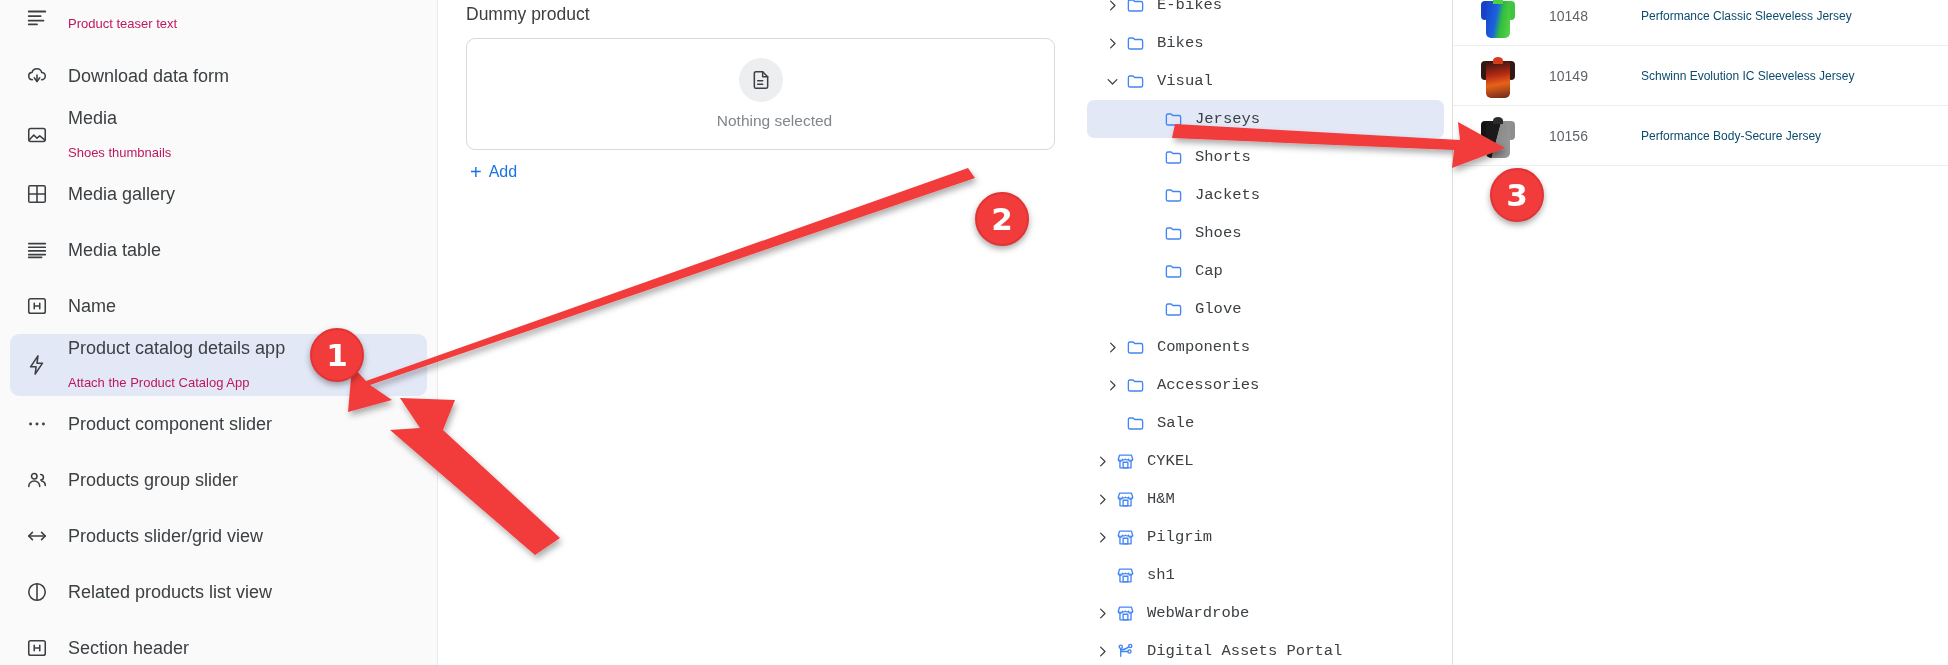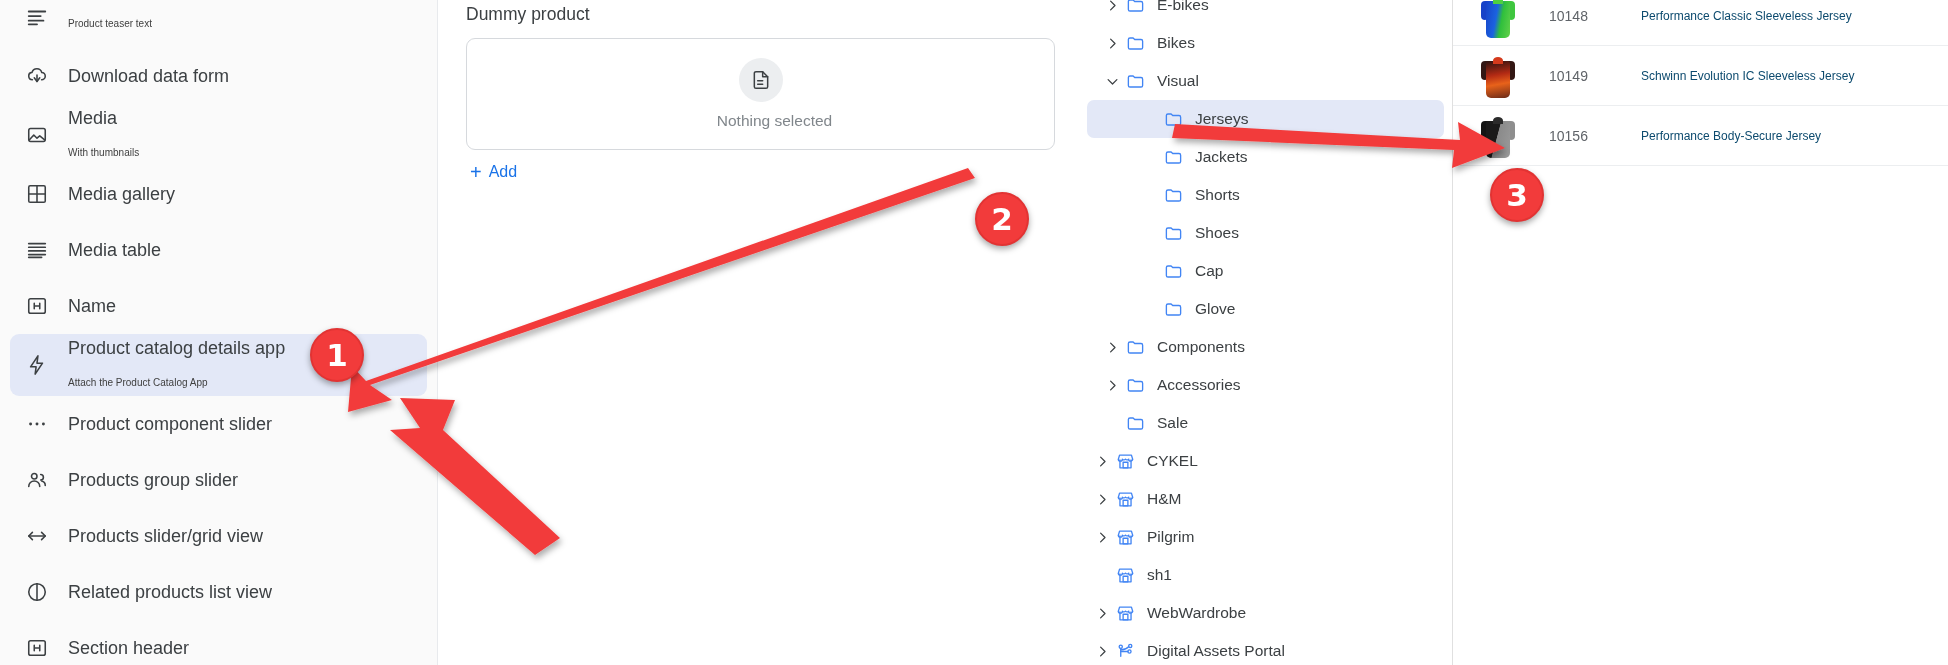--- a/index.html
+++ b/index.html
@@ -37,21 +37,21 @@
   .nav-item.selected { background: #e3e8f7; }
   .nav-ico {
     width: 26px; height: 26px;
     flex: 0 0 26px;
     display: flex; align-items: center; justify-content: center;
     color: #3c4043;
   }
   .nav-ico svg { display: block; }
   .nav-texts { display: flex; flex-direction: column; justify-content: center; min-width: 0; }
   .nav-title { font-size: 18px; color: #3c4043; line-height: 22px; white-space: nowrap; }
-  .nav-sub { font-size: 10px; color: #404040; line-height: 20px; white-space: nowrap; margin-top: 14px; }
+  .nav-sub { font-size: 13px; color: #be185d; line-height: 20px; white-space: nowrap; margin-top: 14px; }
 
   
   .center {
     flex: 0 0 645px;
     width: 645px;
     height: 665px;
     background: #ffffff;
     padding: 0 28px 0 28px;
     position: relative;
     overflow: hidden;
@@ -98,20 +98,21 @@
   
   .tree-panel {
     flex: 0 0 370px;
     width: 370px;
     height: 665px;
     background: #ffffff;
     border-right: 1px solid #e0e0e0;
     position: relative;
     overflow: hidden;
     padding-top: 0;
+    font-family: Liberation Mono, monospace;
   }
   .tree-inner { margin-top: -14px; }
   .tree-row {
     display: flex;
     align-items: center;
     height: 38px;
     border-radius: 7px;
     margin: 0 8px 0 4px;
     cursor: pointer;
     gap: 0;
@@ -219,21 +220,21 @@
         </div>
         <div class="nav-item two-line">
           <span class="nav-ico">
             <svg width="22" height="22" viewBox="0 0 24 24" fill="none" stroke="currentColor" stroke-width="1.7" stroke-linecap="round" stroke-linejoin="round">
               <rect x="3" y="5" width="18" height="14" rx="2"></rect>
               <path d="M4 17l4.5-5 3.5 3.5 3-2.5 5 4"></path>
             </svg>
           </span>
           <span class="nav-texts">
             <span class="nav-title">Media</span>
-            <span class="nav-sub">With thumbnails</span>
+            <span class="nav-sub">Shoes thumbnails</span>
           </span>
         </div>
         <div class="nav-item">
           <span class="nav-ico">
             <svg width="22" height="22" viewBox="0 0 24 24" fill="none" stroke="currentColor" stroke-width="1.7" stroke-linecap="round" stroke-linejoin="round">
               <rect x="3" y="3" width="18" height="18" rx="1.5"></rect>
               <line x1="12" y1="3" x2="12" y2="21"></line>
               <line x1="3" y1="12" x2="21" y2="12"></line>
             </svg>
           </span>
@@ -412,30 +413,30 @@
           </span>
           <span class="tw-label">Jerseys</span>
         </div>
         <div class="tree-row ind-2">
           <span class="tw-arrow empty"></span>
           <span class="tw-icon">
             <svg width="19" height="19" viewBox="0 0 24 24" fill="none" stroke="currentColor" stroke-width="1.7" stroke-linecap="round" stroke-linejoin="round">
               <path d="M3 7a2 2 0 0 1 2-2h4l2 2h8a2 2 0 0 1 2 2v8a2 2 0 0 1-2 2H5a2 2 0 0 1-2-2z"></path>
             </svg>
           </span>
+          <span class="tw-label">Shorts</span>
+        </div>
+        <div class="tree-row ind-2">
+          <span class="tw-arrow empty"></span>
+          <span class="tw-icon">
+            <svg width="19" height="19" viewBox="0 0 24 24" fill="none" stroke="currentColor" stroke-width="1.7" stroke-linecap="round" stroke-linejoin="round">
+              <path d="M3 7a2 2 0 0 1 2-2h4l2 2h8a2 2 0 0 1 2 2v8a2 2 0 0 1-2 2H5a2 2 0 0 1-2-2z"></path>
+            </svg>
+          </span>
           <span class="tw-label">Jackets</span>
-        </div>
-        <div class="tree-row ind-2">
-          <span class="tw-arrow empty"></span>
-          <span class="tw-icon">
-            <svg width="19" height="19" viewBox="0 0 24 24" fill="none" stroke="currentColor" stroke-width="1.7" stroke-linecap="round" stroke-linejoin="round">
-              <path d="M3 7a2 2 0 0 1 2-2h4l2 2h8a2 2 0 0 1 2 2v8a2 2 0 0 1-2 2H5a2 2 0 0 1-2-2z"></path>
-            </svg>
-          </span>
-          <span class="tw-label">Shorts</span>
         </div>
         <div class="tree-row ind-2">
           <span class="tw-arrow empty"></span>
           <span class="tw-icon">
             <svg width="19" height="19" viewBox="0 0 24 24" fill="none" stroke="currentColor" stroke-width="1.7" stroke-linecap="round" stroke-linejoin="round">
               <path d="M3 7a2 2 0 0 1 2-2h4l2 2h8a2 2 0 0 1 2 2v8a2 2 0 0 1-2 2H5a2 2 0 0 1-2-2z"></path>
             </svg>
           </span>
           <span class="tw-label">Shoes</span>
         </div>

